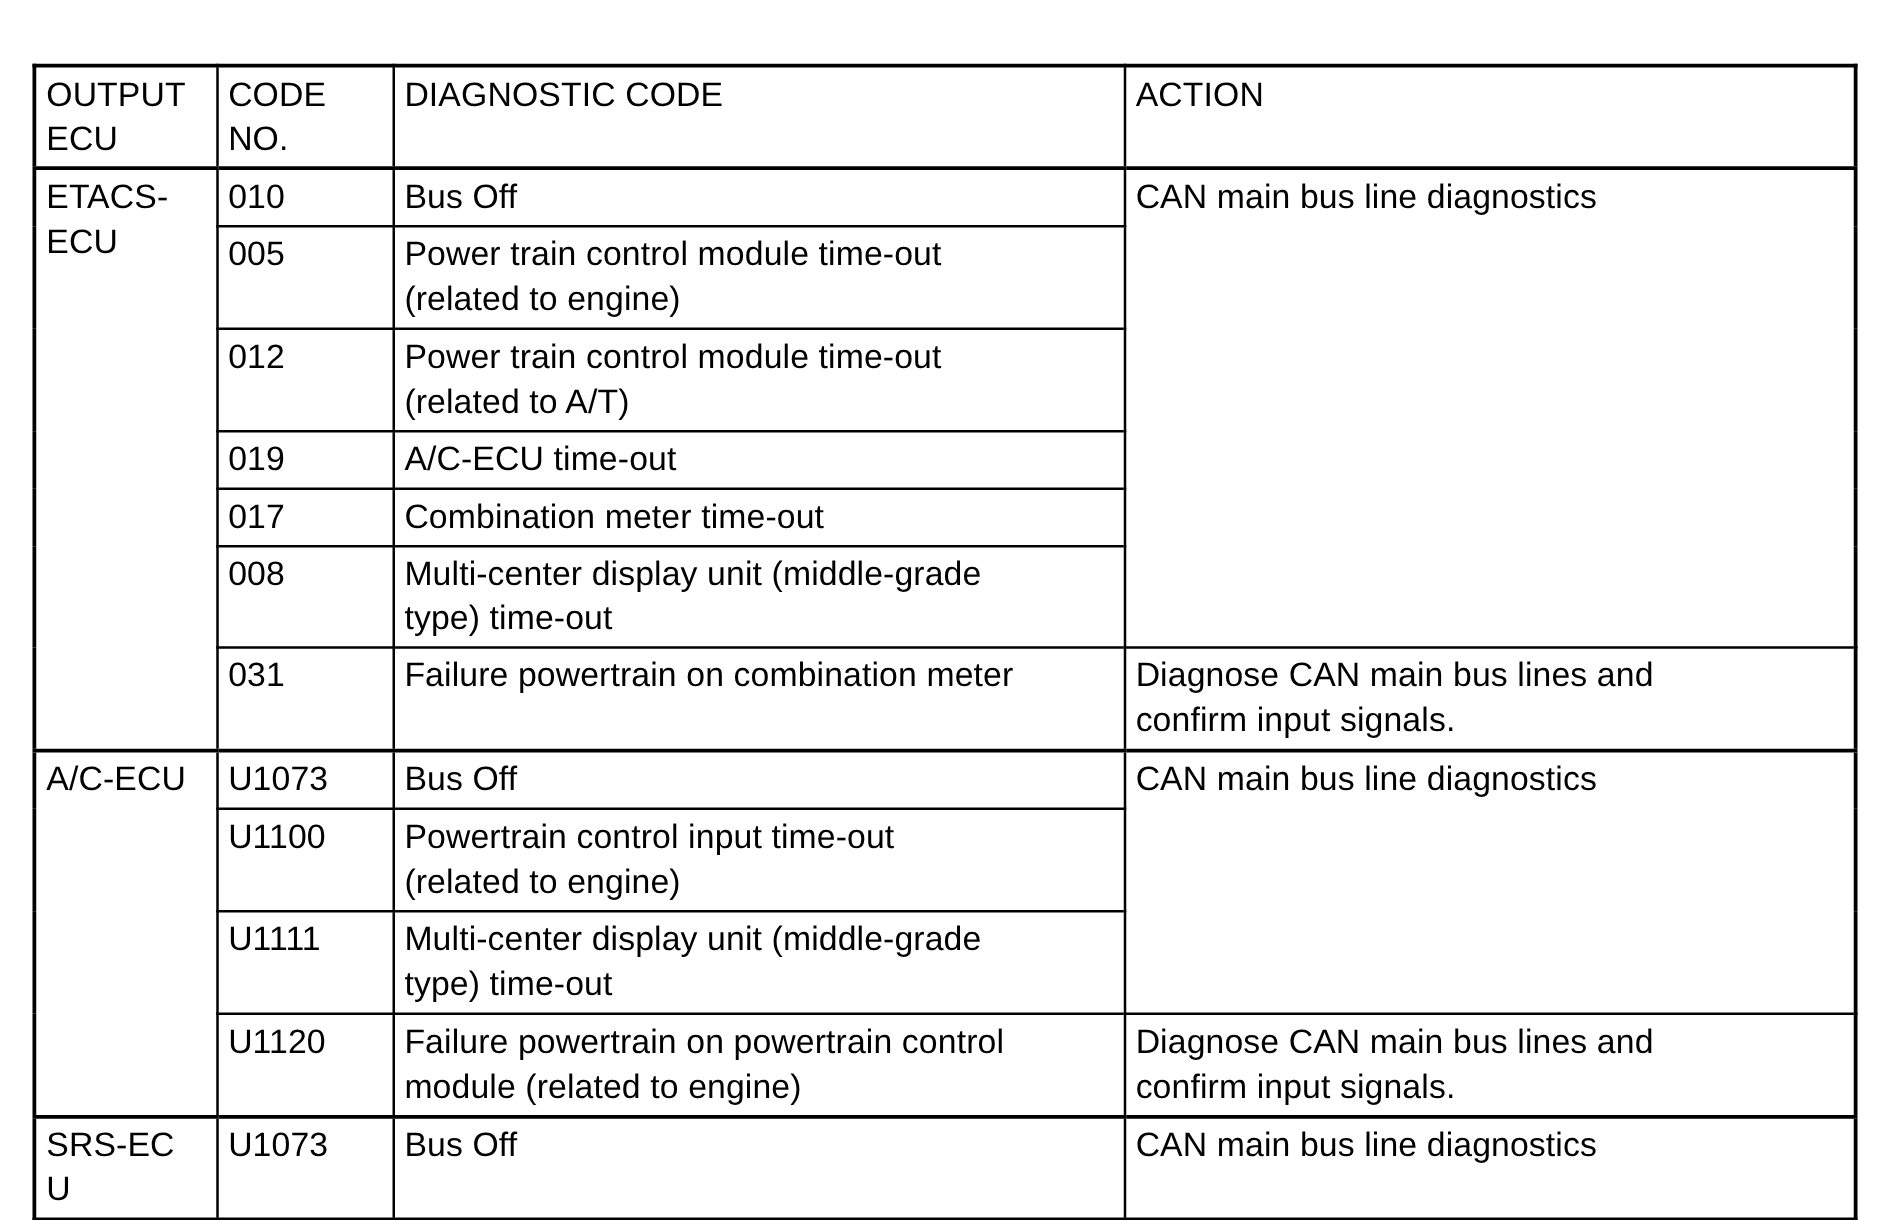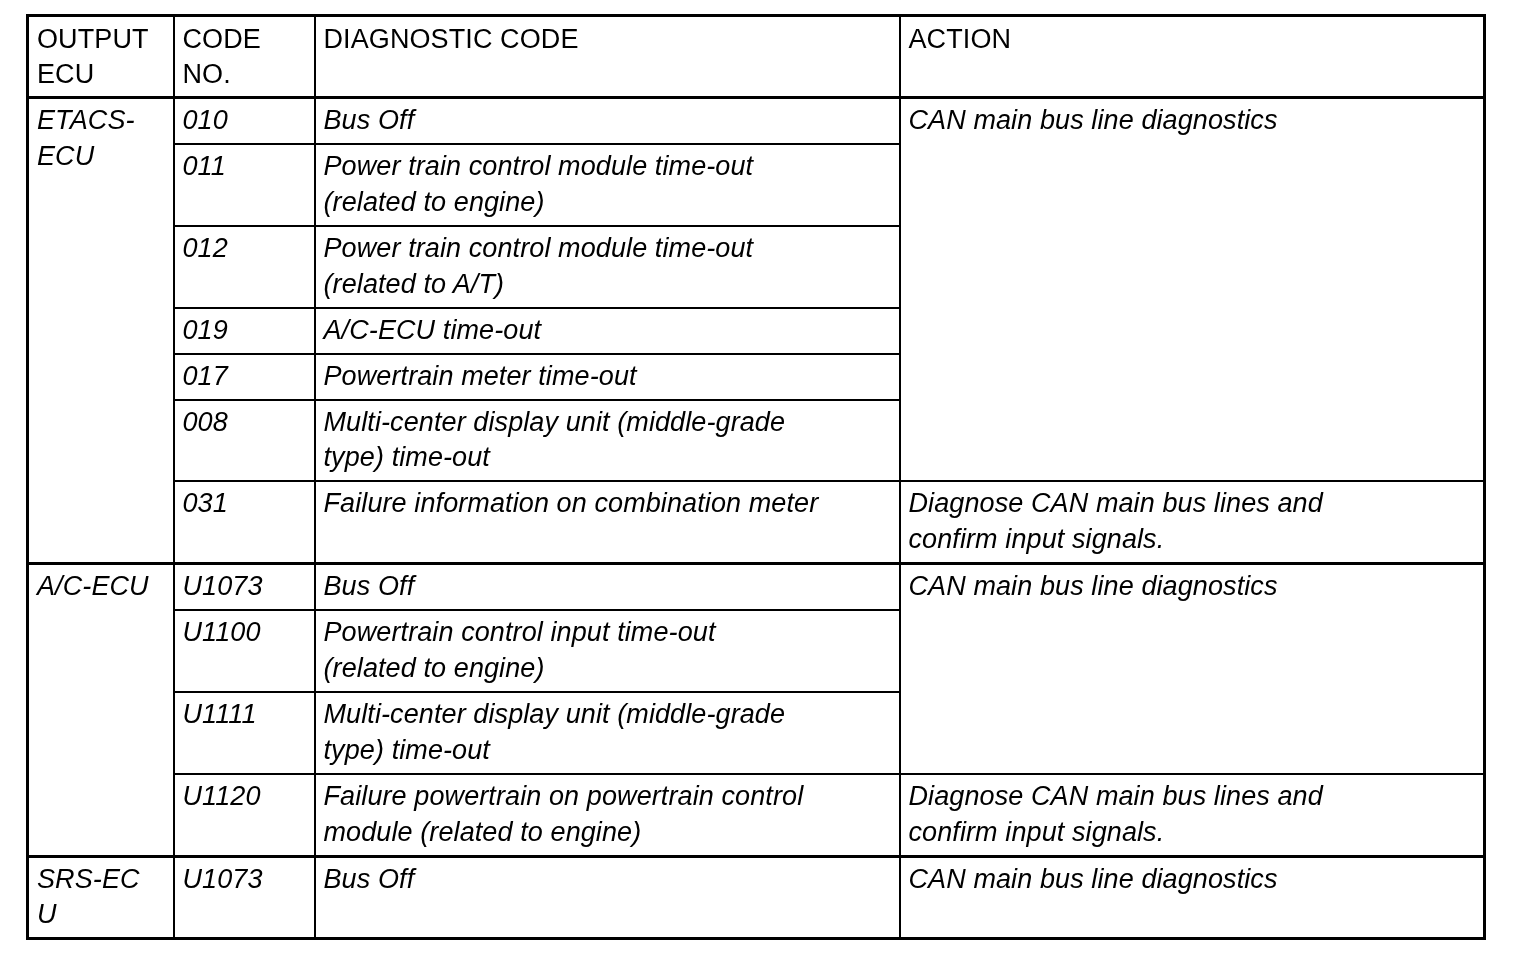--- a/index.html
+++ b/index.html
@@ -22,20 +22,21 @@
     width: 1457px;
     height: 944px;
   }
 
   table.diag {
     border-collapse: collapse;
     table-layout: fixed;
     width: 1457px;
     height: 896px;
     border: 3px solid #000;
+    margin-top: 37px;
   }
 
   table.diag td,
   table.diag th {
     border: 2px solid #000000;
     vertical-align: top;
     padding: 4px 7px 4px 8px;
     font-size: 27px;
     line-height: 1.33;
     font-weight: normal;
@@ -59,21 +60,20 @@
   tr.hdr td .hl { display: block; white-space: pre-line; }
 
   td.ecu-cell   { }
   td.code-cell  { }
   td.item-cell  { }
   td.action-cell{ }
 
   .celltext {
     display: block;
     white-space: pre-line;
-    font-style: italic;
   }
 
   
   tr.section-start > td { border-top: 3px solid #000; }
 </style>
 </head>
 <body>
 
 <div id="table-wrap">
   <table class="diag">
@@ -113,21 +113,21 @@
         <td class="item-cell">
           <span class="celltext">Bus Off</span>
         </td>
         <td class="action-cell" rowspan="6">
           <span class="celltext">CAN main bus line diagnostics</span>
         </td>
       </tr>
 
       <tr>
         <td class="code-cell">
-          <span class="celltext">011</span>
+          <span class="celltext">005</span>
         </td>
         <td class="item-cell">
           <span class="celltext">Power train control module time-out
 (related to engine)</span>
         </td>
       </tr>
 
       <tr>
         <td class="code-cell">
           <span class="celltext">012</span>
@@ -145,40 +145,40 @@
         <td class="item-cell">
           <span class="celltext">A/C-ECU time-out</span>
         </td>
       </tr>
 
       <tr>
         <td class="code-cell">
           <span class="celltext">017</span>
         </td>
         <td class="item-cell">
-          <span class="celltext">Powertrain meter time-out</span>
+          <span class="celltext">Combination meter time-out</span>
         </td>
       </tr>
 
       <tr>
         <td class="code-cell">
           <span class="celltext">008</span>
         </td>
         <td class="item-cell">
           <span class="celltext">Multi-center display unit (middle-grade
 type) time-out</span>
         </td>
       </tr>
 
       <tr>
         <td class="code-cell">
           <span class="celltext">031</span>
         </td>
         <td class="item-cell">
-          <span class="celltext">Failure information on combination meter</span>
+          <span class="celltext">Failure powertrain on combination meter</span>
         </td>
         <td class="action-cell">
           <span class="celltext">Diagnose CAN main bus lines and
 confirm input signals.</span>
         </td>
       </tr>
 
       <tr class="section-start">
         <td class="ecu-cell" rowspan="4">
           <span class="celltext">A/C-ECU</span>

